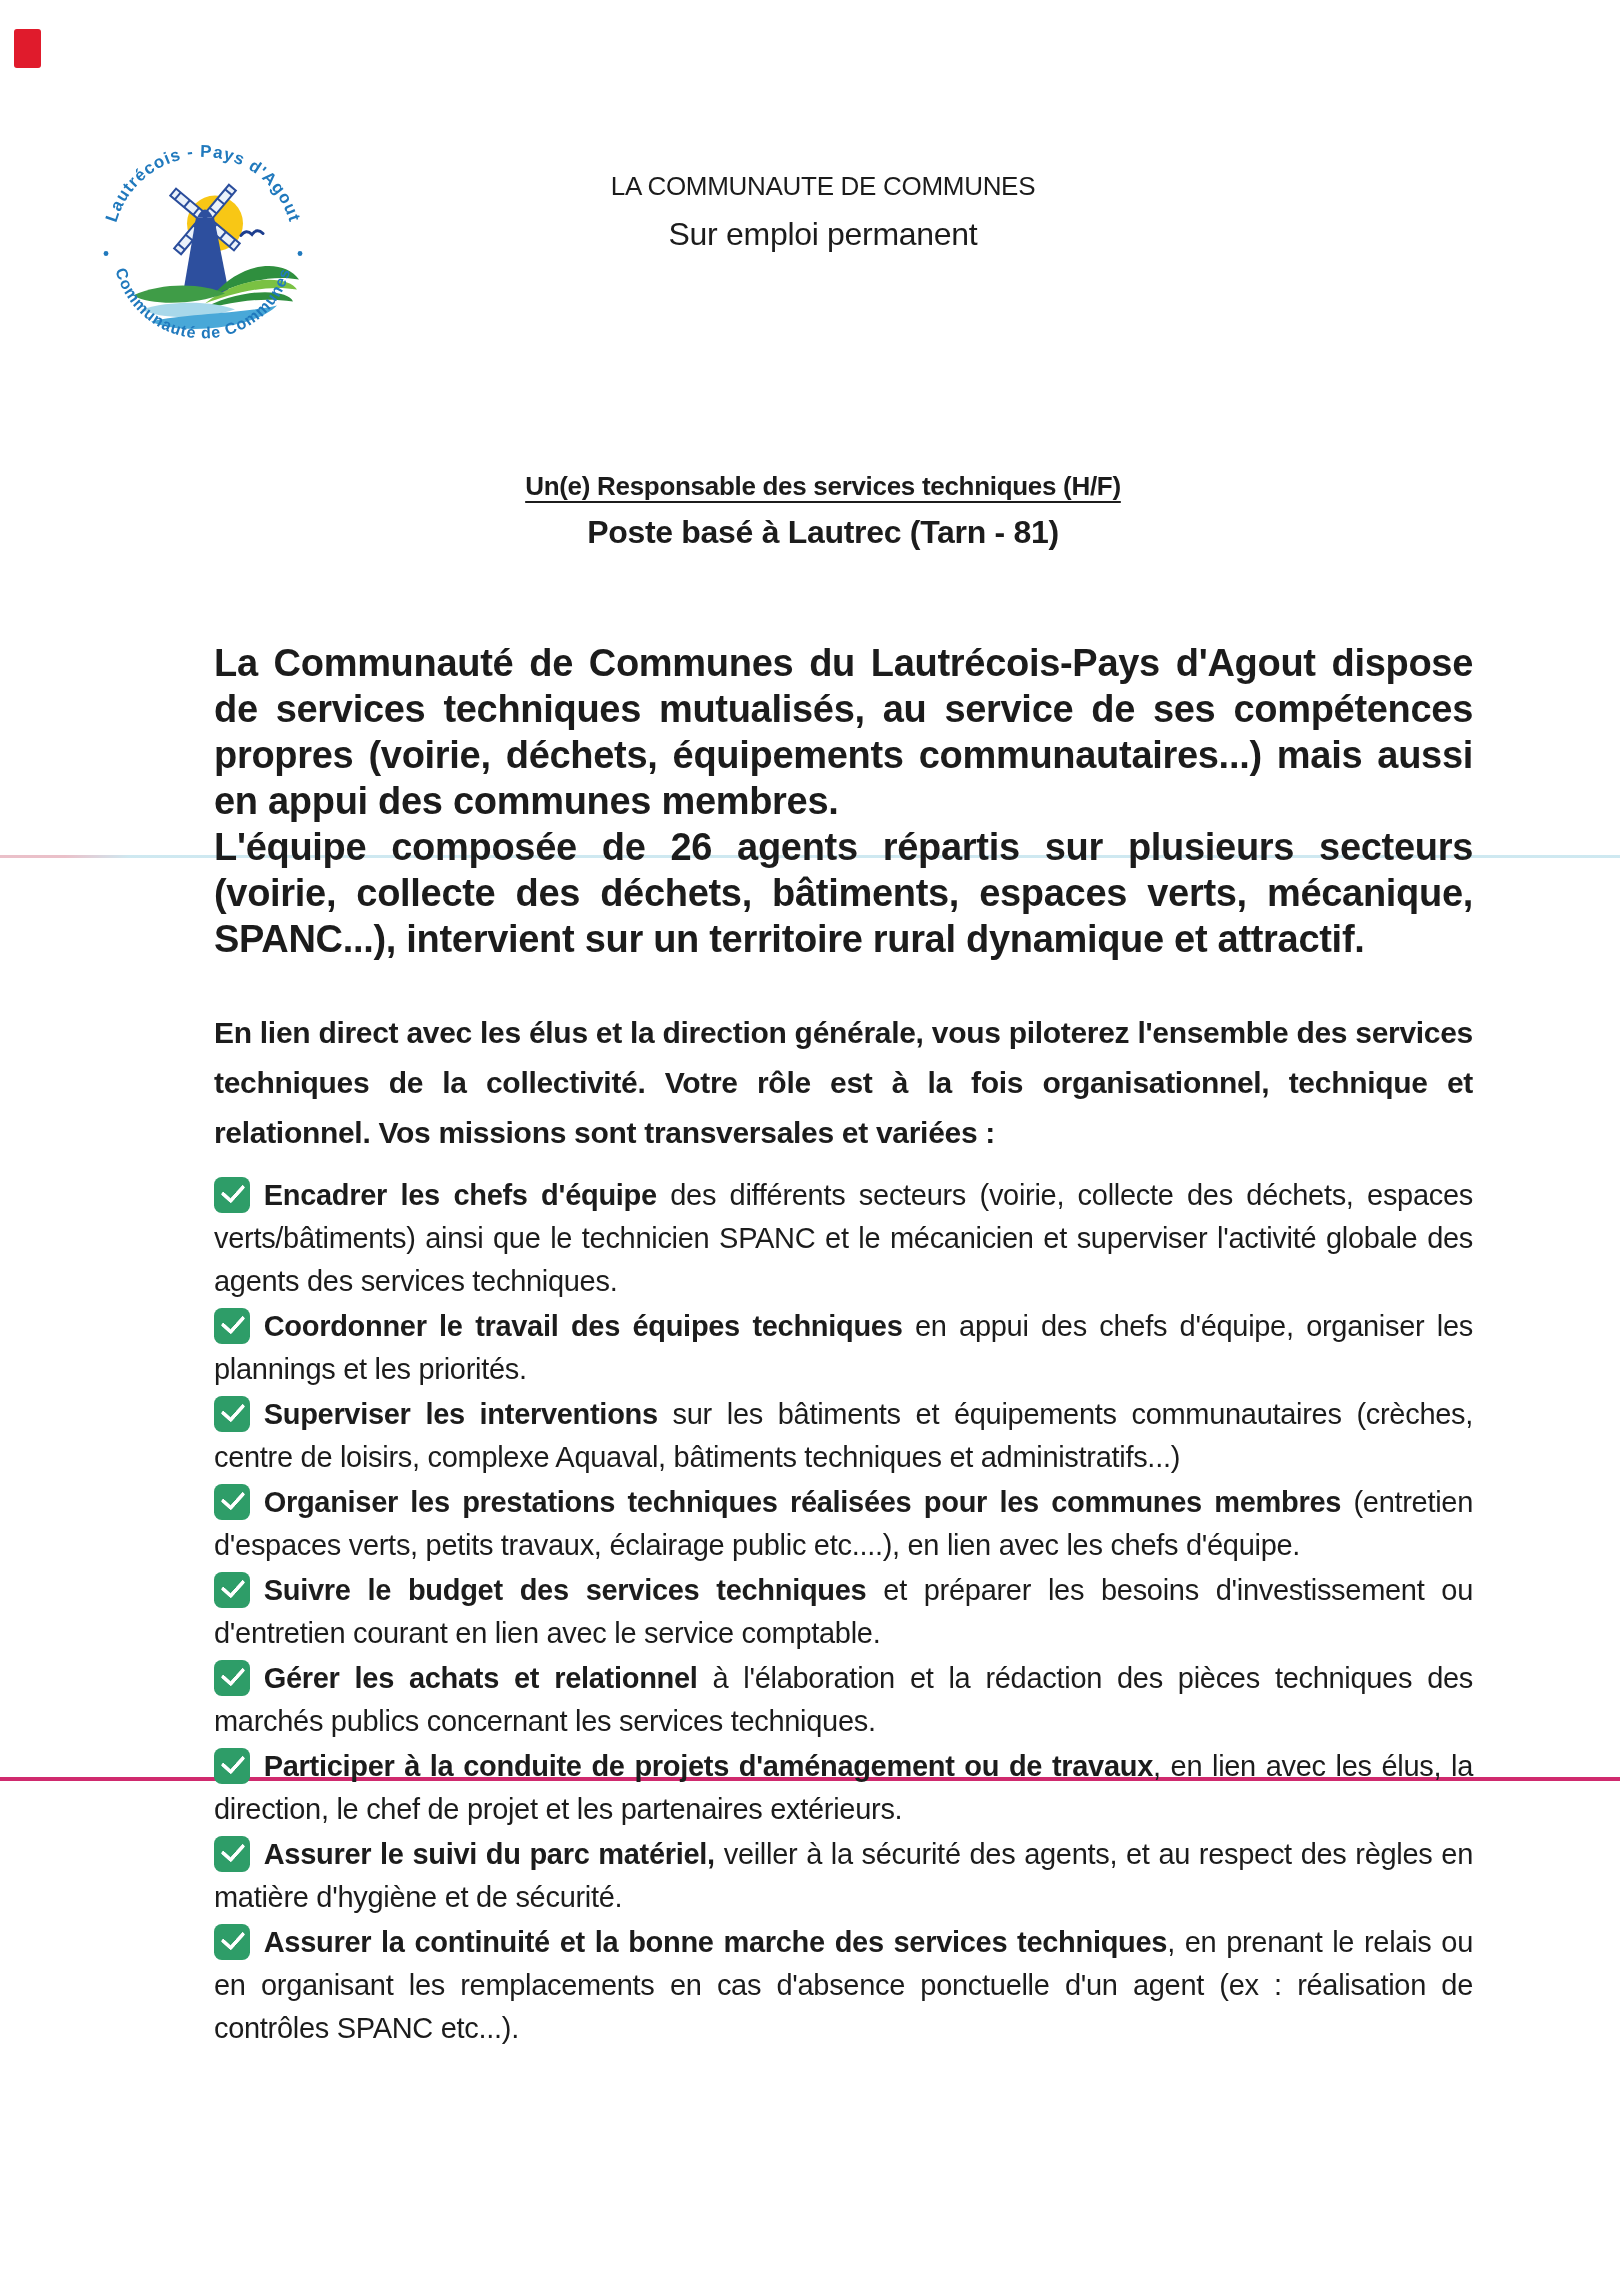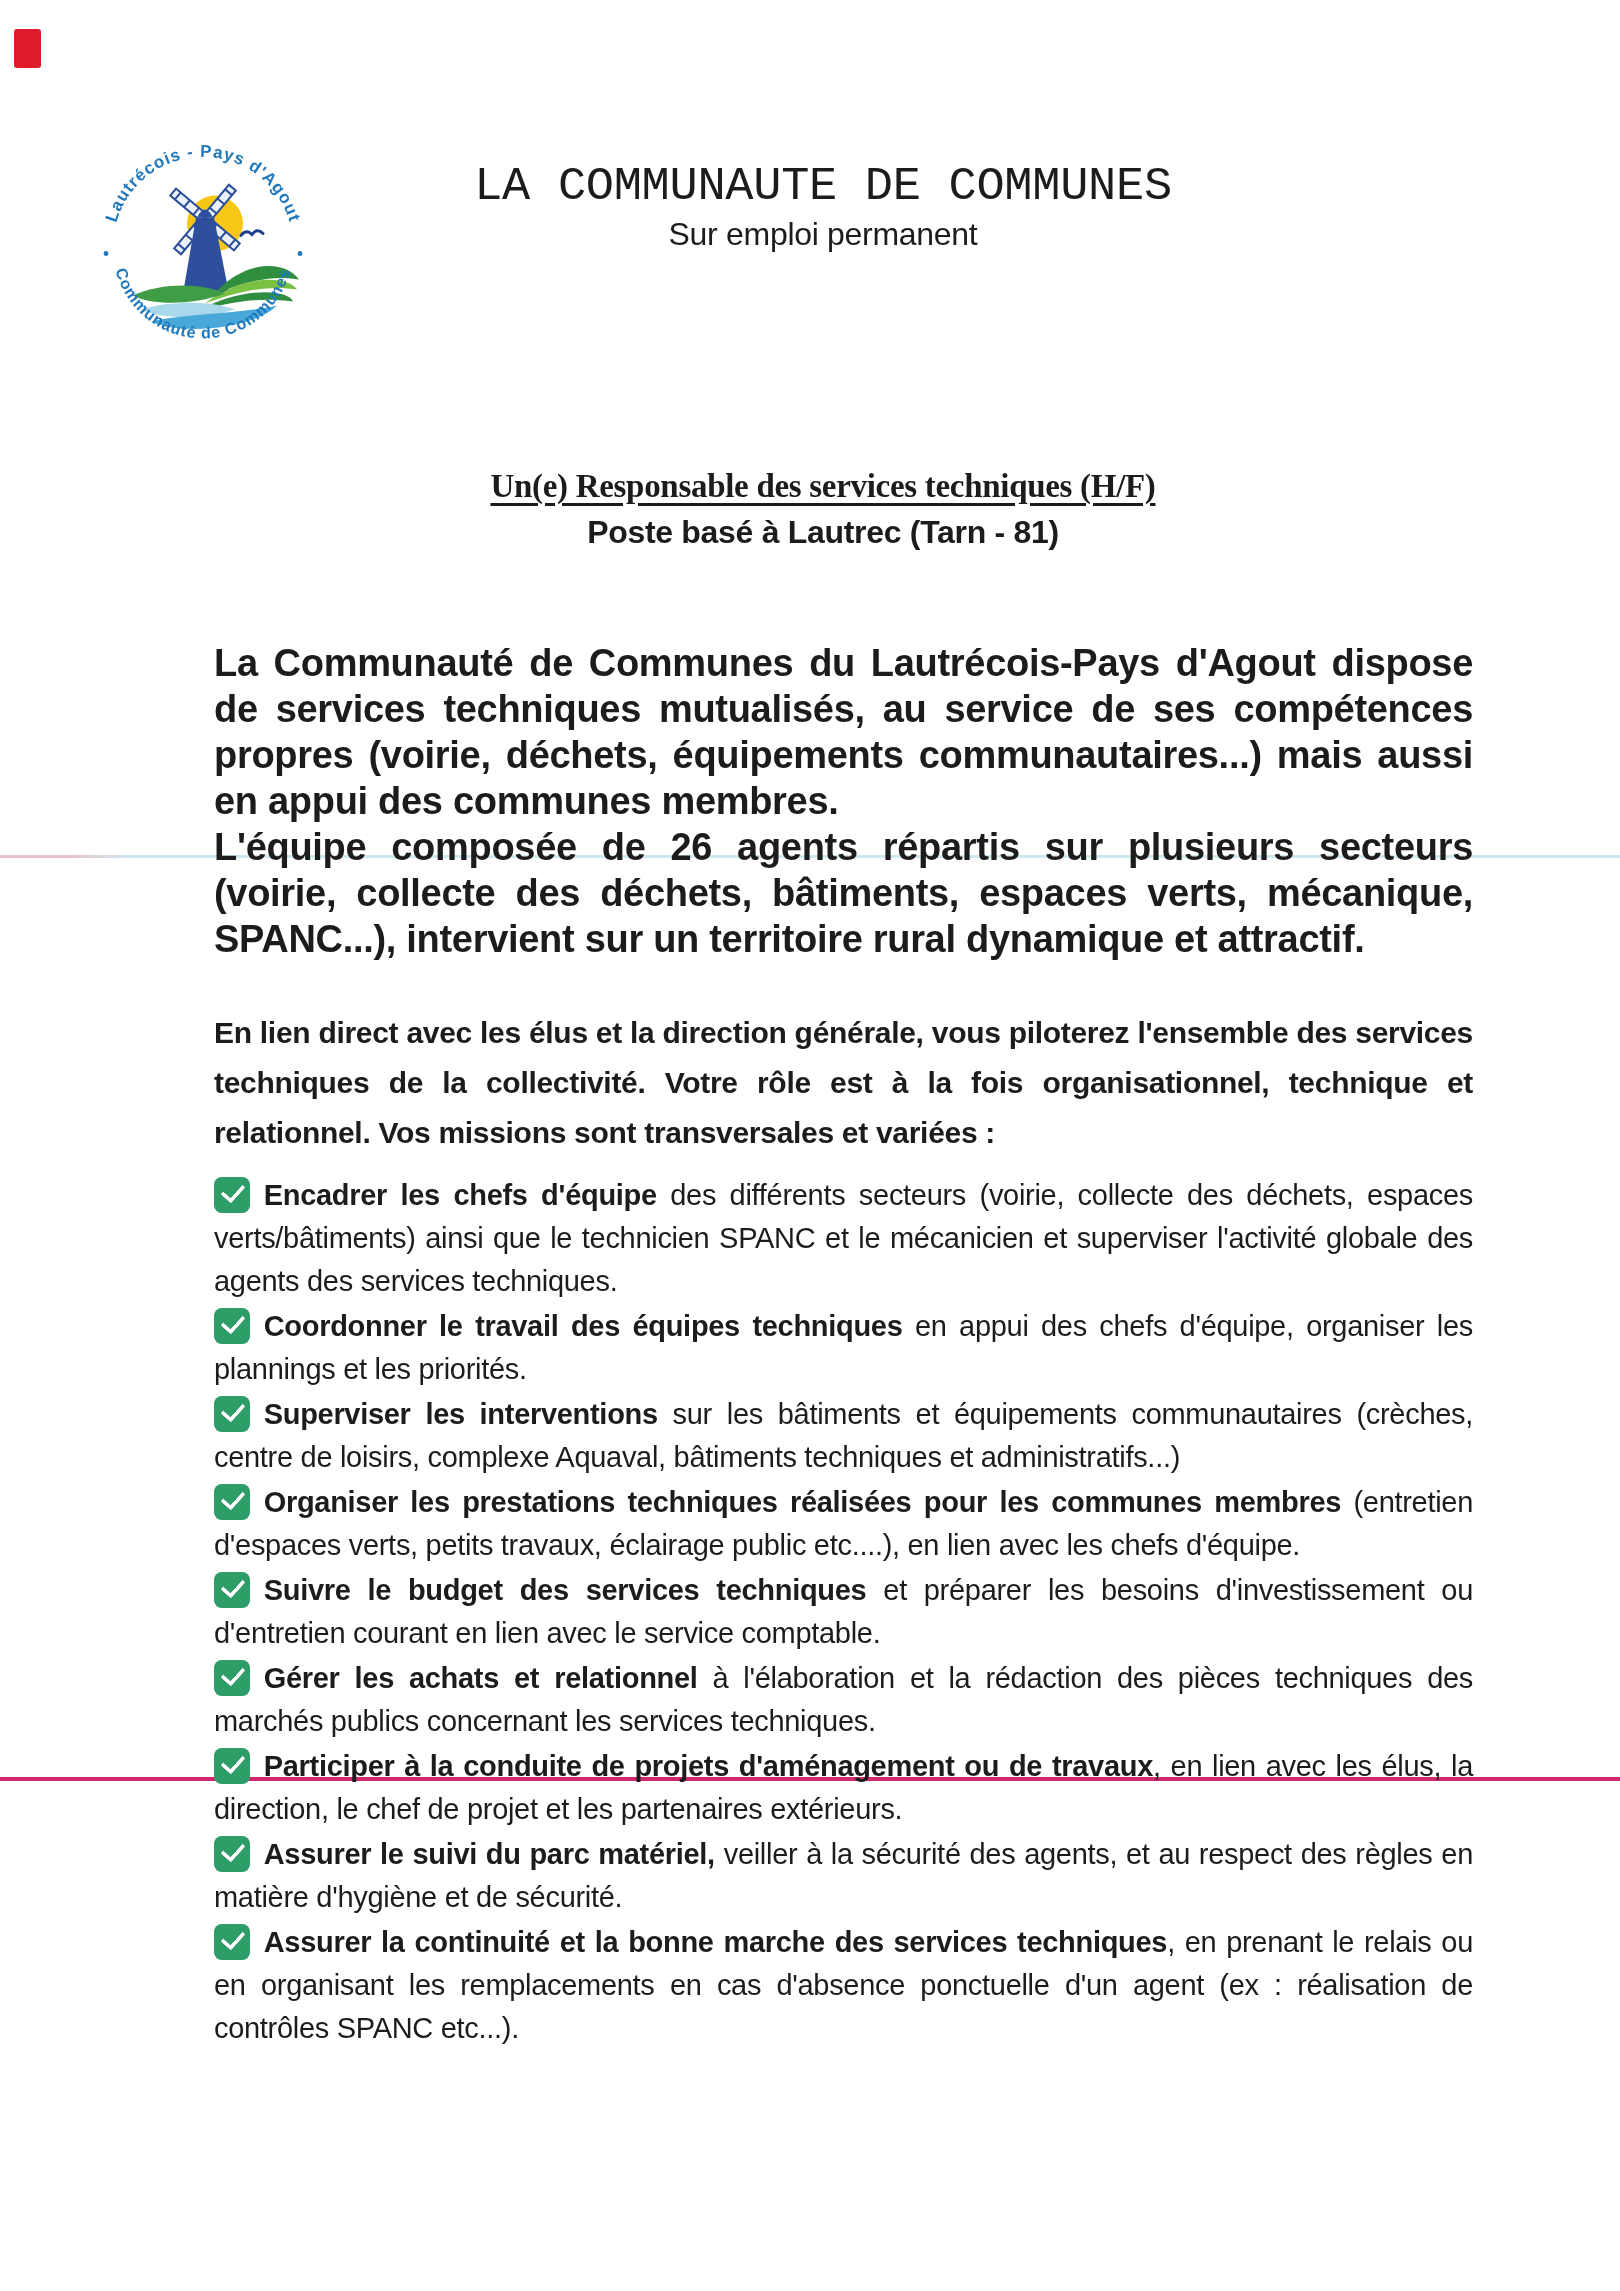--- a/index.html
+++ b/index.html
@@ -25,30 +25,30 @@
     position:absolute;left:0;top:1777px;width:1620px;height:3.9px;
     background:var(--artifact_magenta,#d02a6e);
   }
   
   .logo{position:absolute;left:93px;top:132px;width:220px;height:223px;}
   
   .header{
     position:absolute;left:333px;top:161px;width:980px;
     text-align:center;letter-spacing:-0.3px;
   }
-  .title-line{font-size:47px;line-height:51px;font-weight:400;font-family:Liberation Mono, monospace;}
+  .title-line{font-size:26px;line-height:51px;font-weight:400;}
   .subtitle{font-size:29px;line-height:41px;font-weight:700;}
   .recruit{margin-top:25.5px;font-size:32px;line-height:44px;font-weight:400;}
   .recruit sup{font-size:19.6px;}
   
   .job{
     position:absolute;left:333px;top:463px;width:980px;
     text-align:center;letter-spacing:-0.3px;
   }
-  .job-title{font-size:33px;line-height:47px;font-weight:700;text-decoration:underline;text-underline-offset:5.9px;font-family:Liberation Serif, serif;}
+  .job-title{font-size:26px;line-height:47px;font-weight:700;text-decoration:underline;text-underline-offset:5.9px;}
   .job-loc{font-size:32px;line-height:45px;font-weight:700;}
   
   .intro{
     position:absolute;left:214px;top:640px;width:1259px;
     font-size:38px;line-height:46px;font-weight:700;
     text-align:justify;letter-spacing:-0.3px;
   }
   .intro p{margin:0;}
   .missions-heading{
     position:absolute;left:214px;top:919px;width:1259px;

